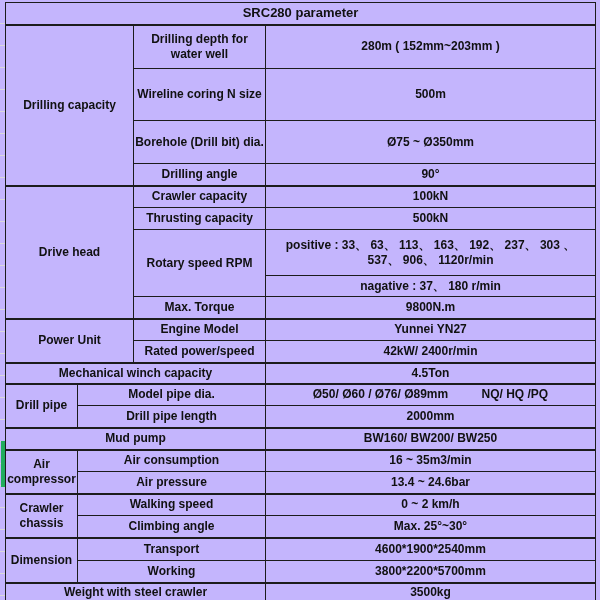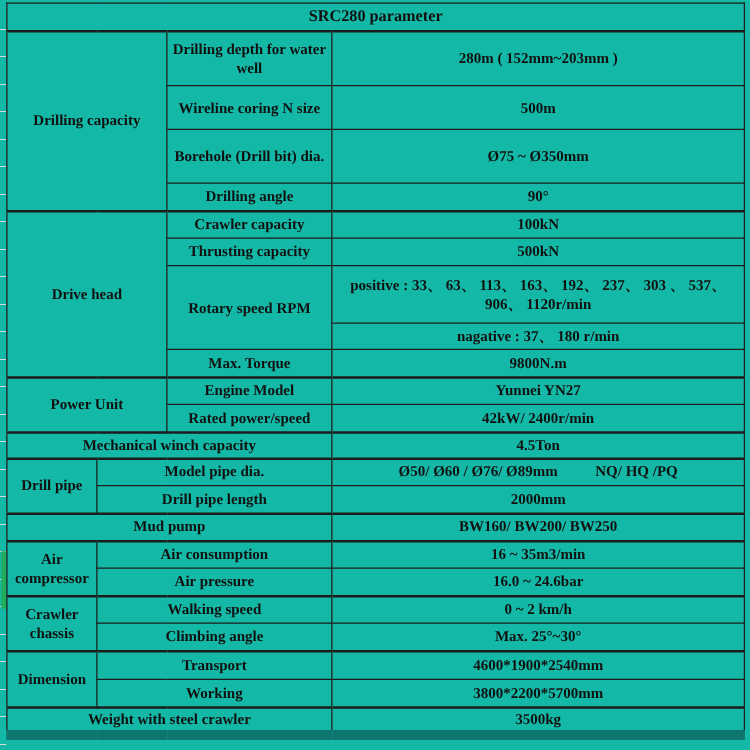--- a/index.html
+++ b/index.html
@@ -1,31 +1,31 @@
 <!DOCTYPE html>
 <html><head>
 <meta charset="utf-8">
 <style>
   html,body{margin:0;padding:0;background:#ffffff;width:600px;height:600px;overflow:hidden;}
   body{font-family:"Liberation Sans", sans-serif;color:#111;-webkit-font-smoothing:antialiased;}
-  #sheet{position:relative;width:600px;height:600px;background:#14b8a6;font-family:Liberation Serif, serif;}
+  #sheet{position:relative;width:600px;height:600px;background:#c4b5fd;}
   
   #gutter{position:absolute;left:0;top:2px;width:5px;height:596px;
     background:repeating-linear-gradient(to bottom,transparent 0 21px,#d9d9d9 21px 22px);}
   table{position:absolute;left:5px;top:2px;width:590px;border-collapse:collapse;table-layout:fixed;}
   td{border:1px solid #1c1c1c;font-weight:700;font-size:12px;line-height:1.25;
      padding:0;vertical-align:middle;overflow:hidden;}
   td.ttl{text-align:center;font-size:13px;}
   td.grp{text-align:center;}
   td.lbl{text-align:center;}
   td.mrg{text-align:center;}
   td.val{text-align:center;padding:1px 4px;}
   tr.sec td{border-top:2px solid #1c1c1c;}
   tr.last td{border-bottom:8px solid #0f766e;}
-  .h21{height:21px}.h22{height:22px}.h23{height:23px}.h43{height:43px}.h44{height:44px}.h45{height:35px}.h46{height:46px}
+  .h21{height:21px}.h22{height:22px}.h23{height:23px}.h43{height:43px}.h44{height:44px}.h45{height:52px}.h46{height:46px}
   #accent{position:absolute;left:1px;top:441px;width:4px;height:46px;background:#21ad5e;}
 </style>
 </head>
 <body>
 
 <div id="sheet">
   <div id="gutter"></div>
   <div id="accent"></div>
 
   <table>
@@ -110,21 +110,21 @@
       <td class="val">BW160/ BW200/ BW250</td>
     </tr>
 
     <tr class="h22 sec">
       <td class="grp" rowspan="2">Air compressor</td>
       <td class="lbl" colspan="2">Air consumption</td>
       <td class="val">16 ~ 35m3/min</td>
     </tr>
     <tr class="h22">
       <td class="lbl" colspan="2">Air pressure</td>
-      <td class="val">16.0 ~ 24.6bar</td>
+      <td class="val">13.4 ~ 24.6bar</td>
     </tr>
 
     <tr class="h22 sec">
       <td class="grp" rowspan="2">Crawler chassis</td>
       <td class="lbl" colspan="2">Walking speed</td>
       <td class="val">0 ~ 2 km/h</td>
     </tr>
     <tr class="h22">
       <td class="lbl" colspan="2">Climbing angle</td>
       <td class="val">Max. 25°~30°</td>

